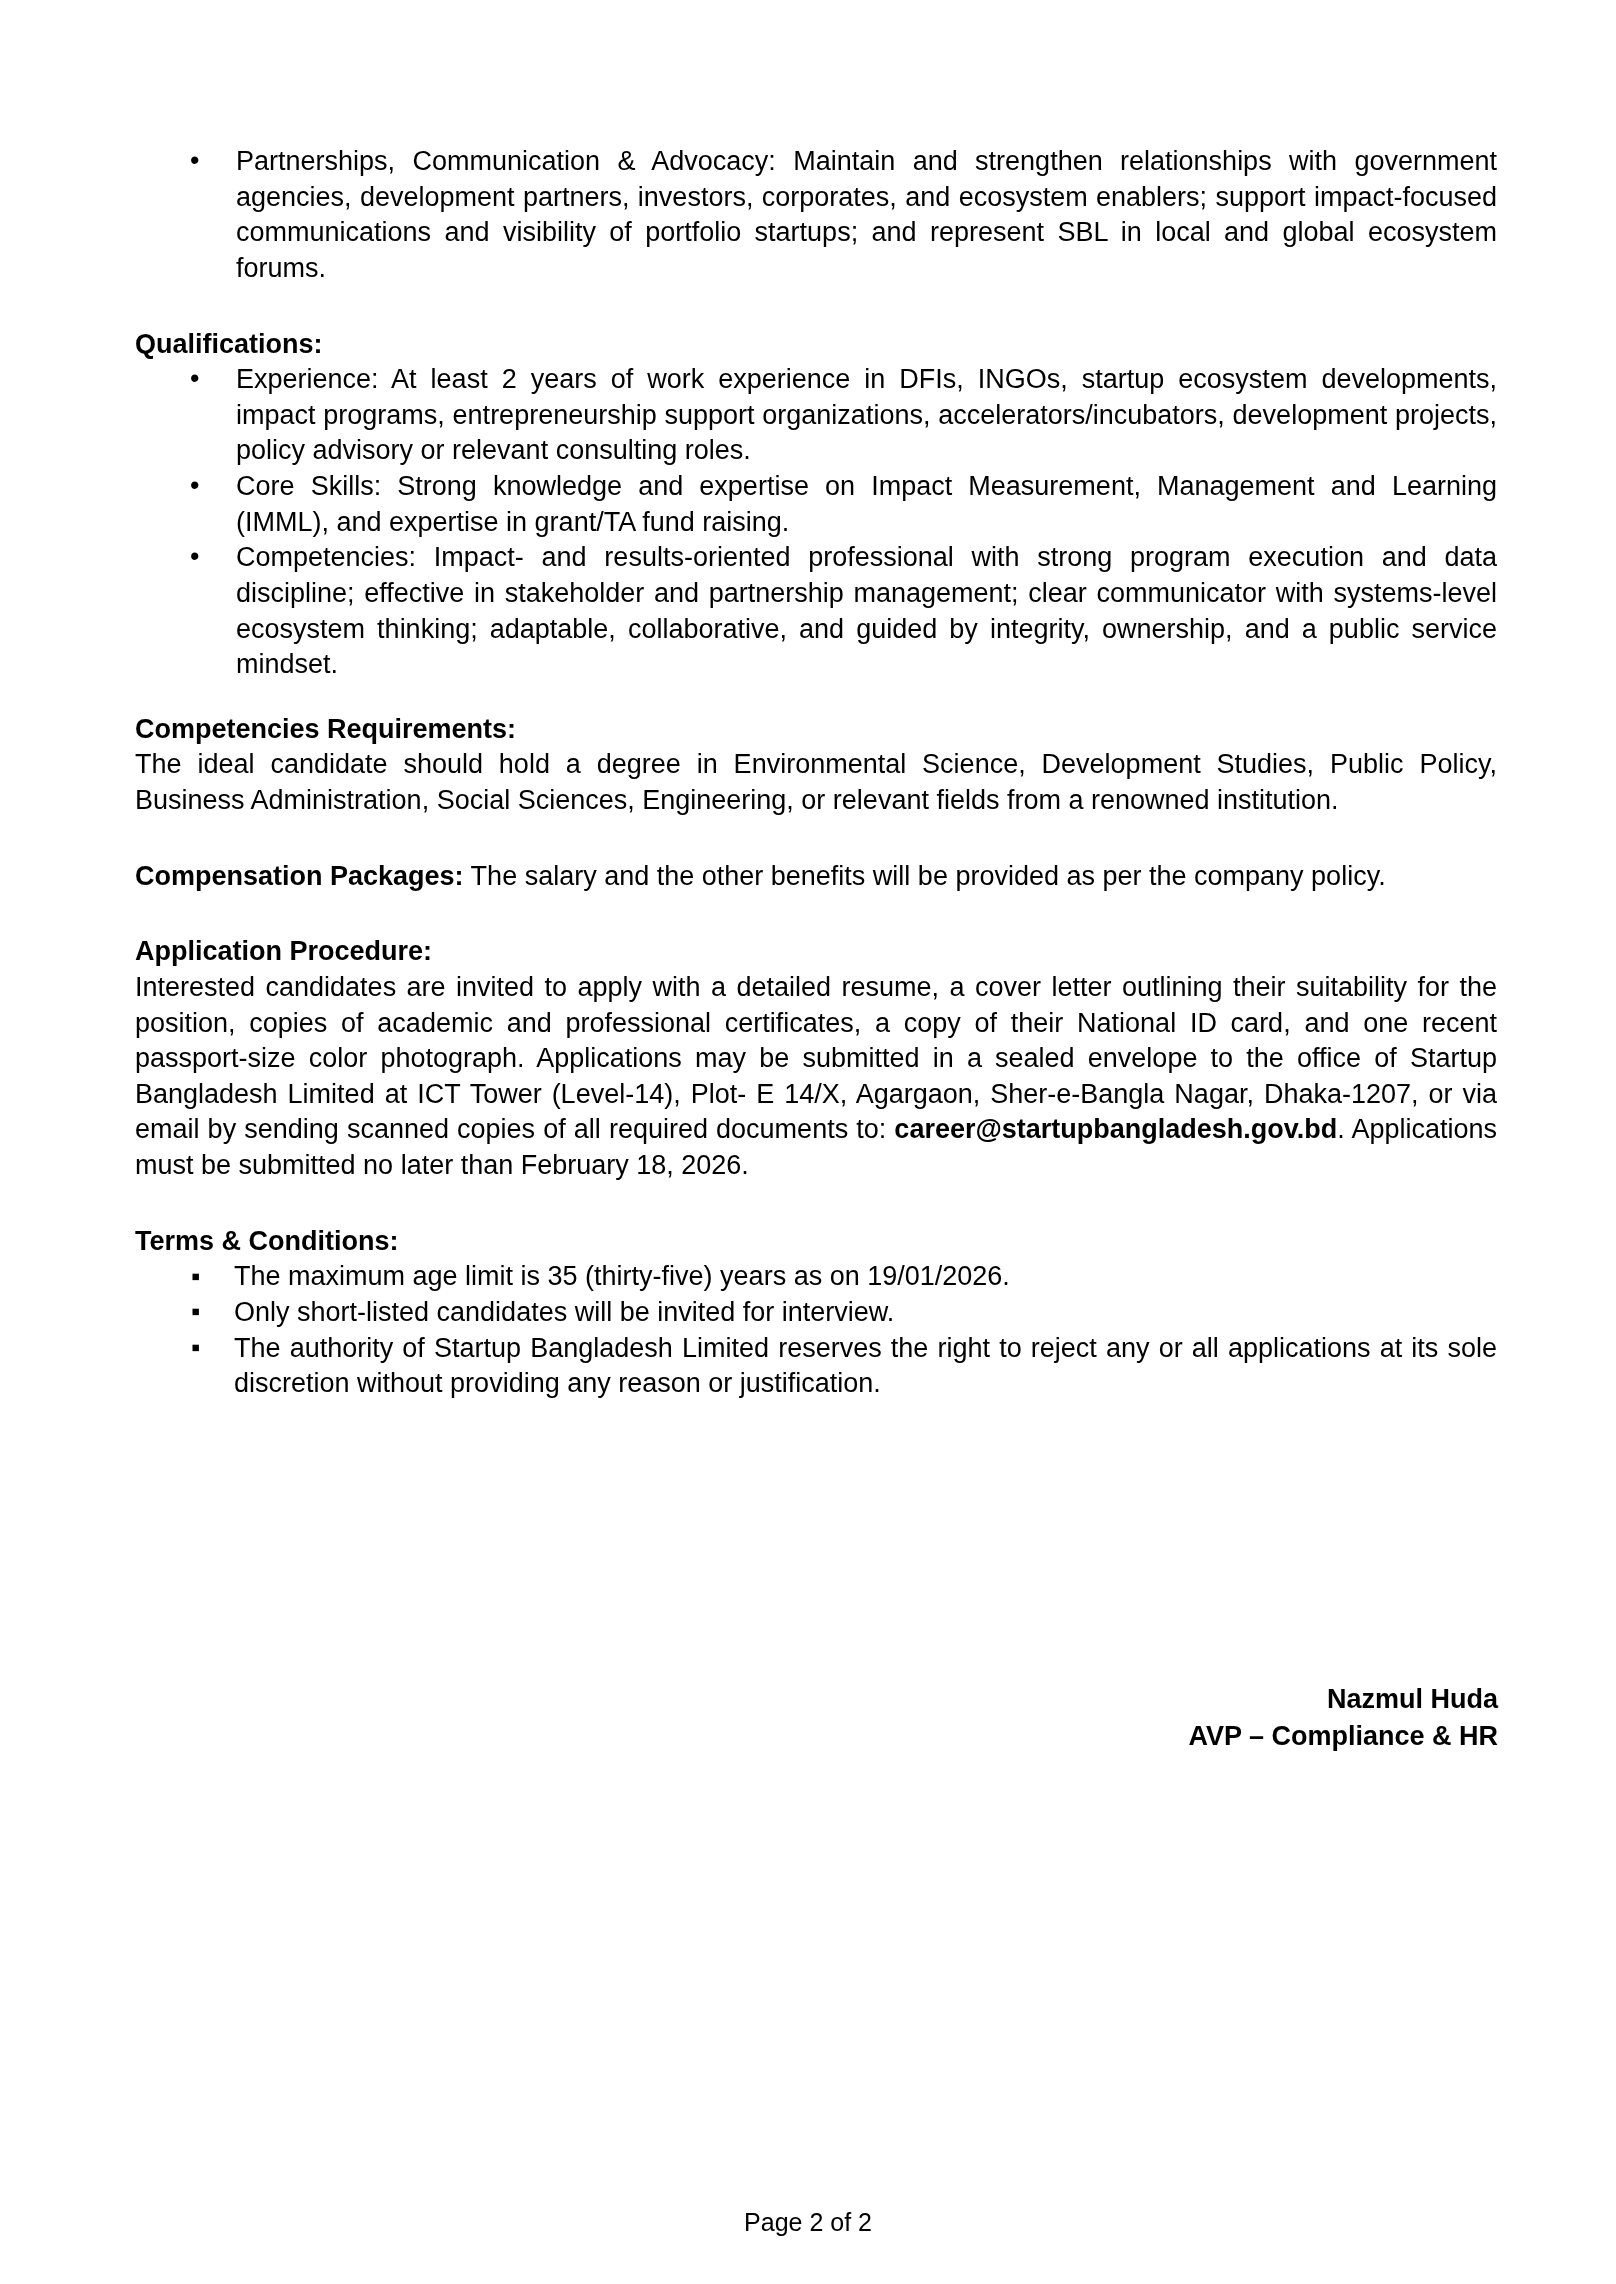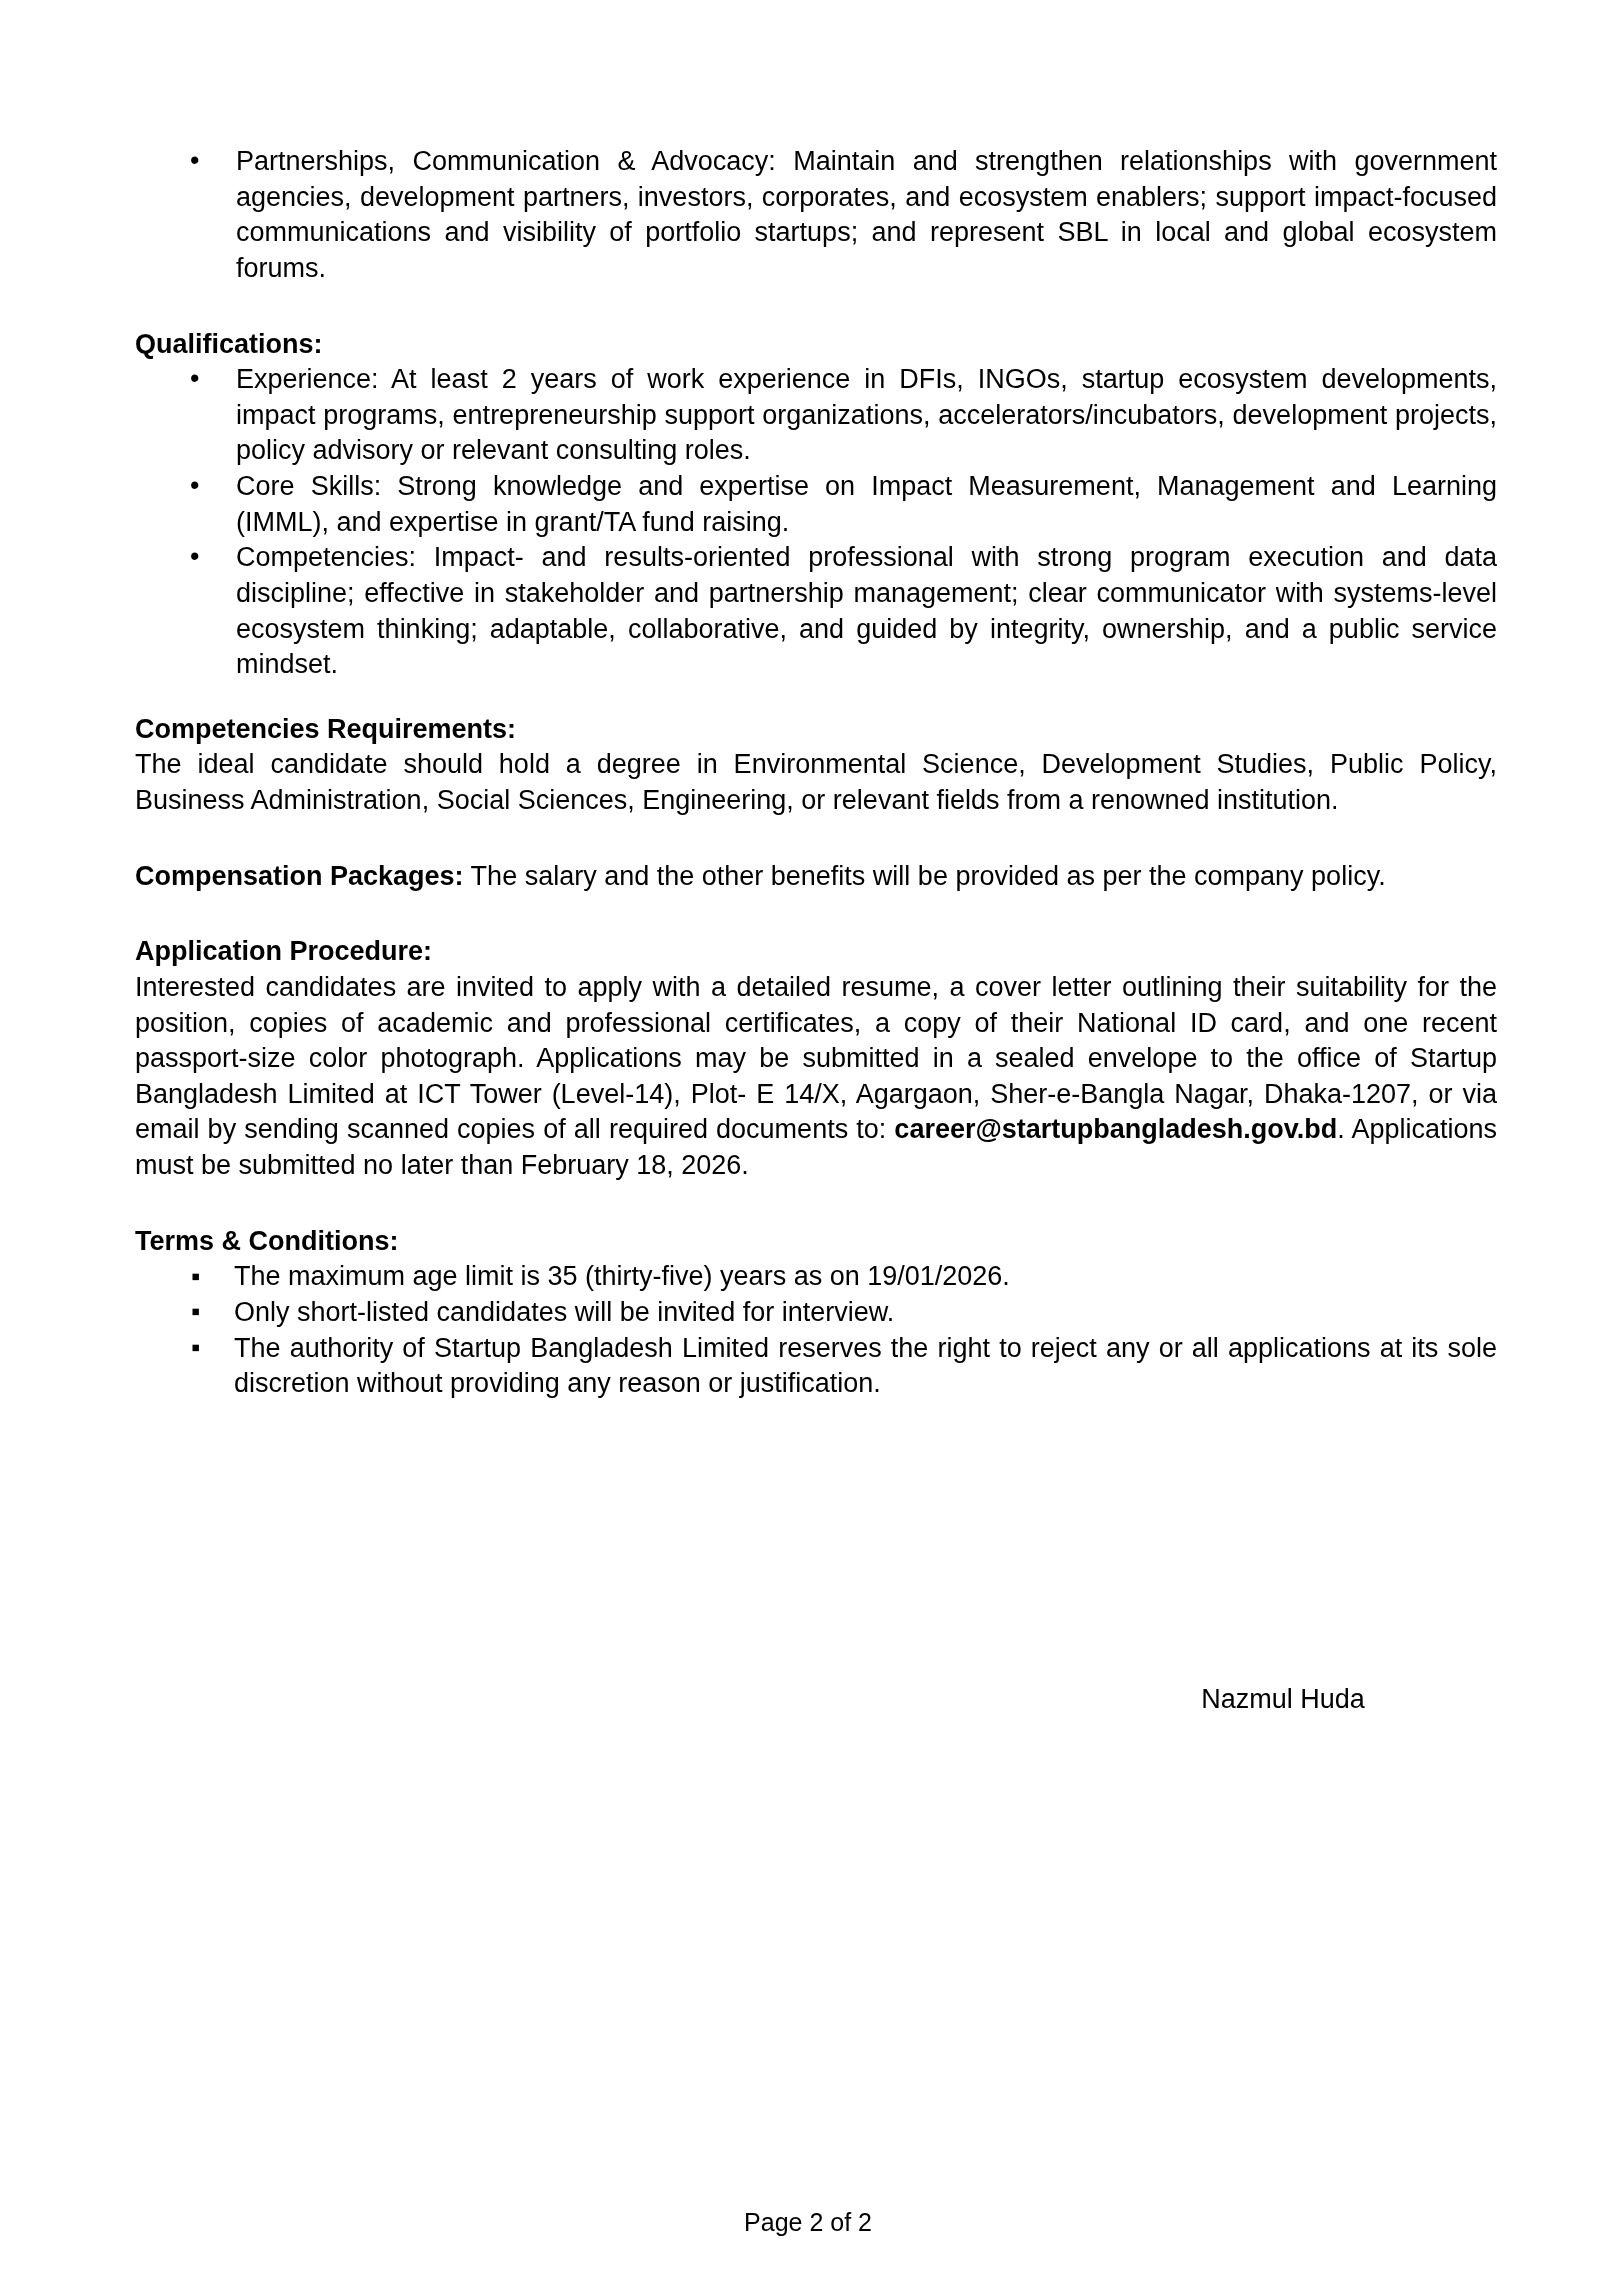--- a/index.html
+++ b/index.html
@@ -78,21 +78,22 @@
   }
   .gap-md  { height: 29px; }
   .gap-lg  { height: 40px; }
 
   
   .signature {
     position: absolute;
     left: 1068px;
     top: 1654px;
     width: 430px;
-    text-align: center;
+    text-align: right;
+    font-weight: bold;
   }
   .signature .sig-line {
     font-size: 27px;
     line-height: 1.36;
   }
 
   
   .footer {
     position: absolute;
     left: 0;
@@ -159,19 +160,20 @@
       </li>
       <li>
         <span>The authority of Startup Bangladesh Limited reserves the right to reject any or all applications at its sole discretion without providing any reason or justification.</span>
       </li>
     </ul>
 
   </div>
 
   <div class="signature">
     <div class="sig-line">Nazmul Huda</div>
+    <div class="sig-line">AVP – Compliance &amp; HR</div>
   </div>
 
   <div class="footer">
     <span>Page 2 of 2</span>
   </div>
 </div>
 
 
 </body></html>

